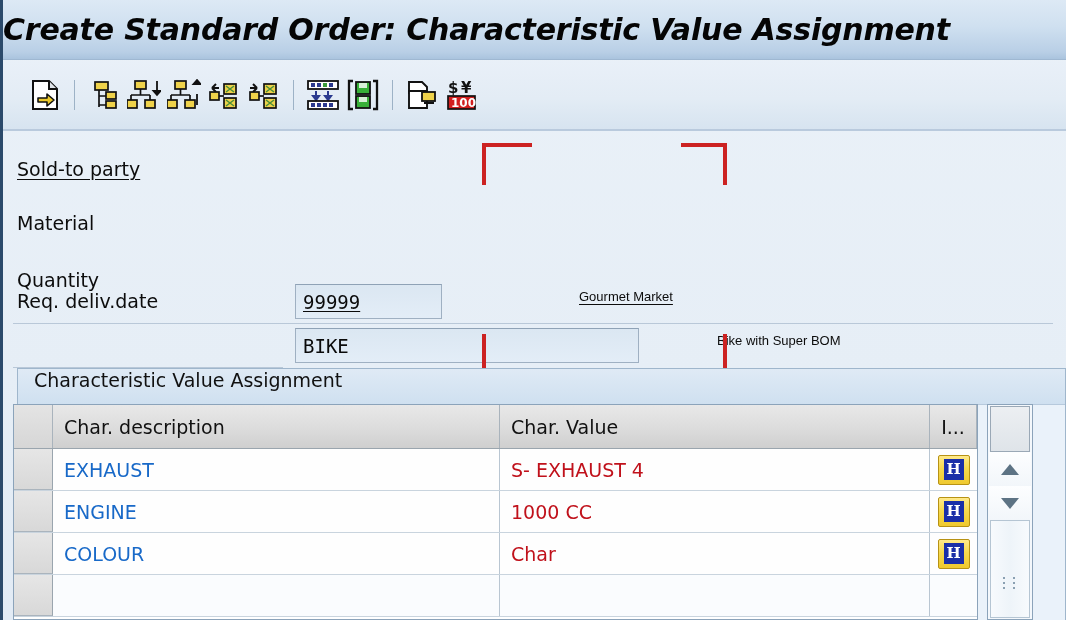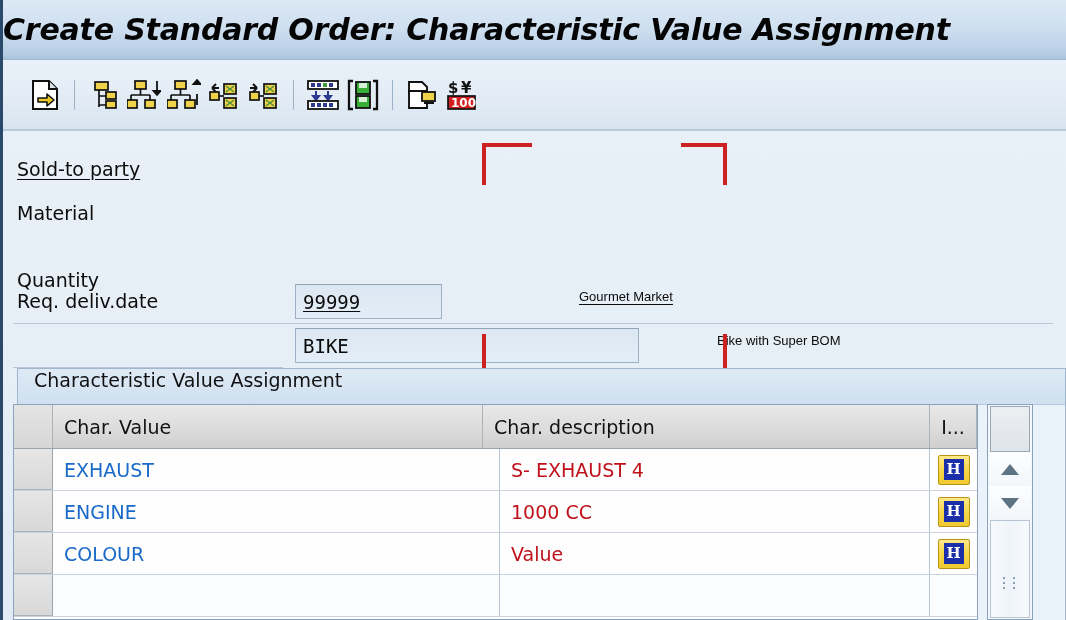--- a/index.html
+++ b/index.html
@@ -368,21 +368,21 @@
     <div class="frow" style="top:14px;align-items:center;">
       <div class="flabel u">Sold-to party</div>
     </div>
     <div class="ffield" style="left:292px; top:151px; width:147px;">
       <span class="val u">99999</span>
     </div>
     <div class="underline-row" style="top:190px; width:1040px;"></div>
 
     <div class="statictext u" style="left:576px; top:156px;">Gourmet Market</div>
 
-    <div class="frow" style="top:58px;justify-content:flex-end;">
+    <div class="frow" style="top:68px;justify-content:flex-end;">
       <div class="flabel">Material</div>
     </div>
     <div class="ffield" style="left:292px; top:195px; width:344px;">
       <span class="val">BIKE</span>
     </div>
     <div class="statictext" style="left:714px; top:200px;">Bike with Super  BOM</div>
     <div class="underline-row" style="top:234px; width:270px;"></div>
 
     <div class="frow" style="top:114px;align-items:flex-end;">
       <div class="flabel">Quantity</div>
@@ -443,22 +443,22 @@
       <span>Characteristic Value Assignment</span>
     </div>
   </div>
 
   <div class="gridwrap">
 
     <div class="grid">
 
       <div class="grow hdr">
         <div class="gcell c-sel"></div>
+        <div class="gcell c-desc">Char. description</div>
         <div class="gcell c-val">Char. Value</div>
-        <div class="gcell c-desc">Char. description</div>
         <div class="gcell c-i">I...</div>
       </div>
 
       <div class="grow body">
         <div class="gcell c-sel"></div>
         <div class="gcell c-desc">EXHAUST</div>
         <div class="gcell c-val">S- EXHAUST 4</div>
         <div class="gcell c-i">
           <div class="hbtn">
             <span>H</span>
@@ -473,21 +473,21 @@
         <div class="gcell c-i">
           <div class="hbtn">
             <span>H</span>
           </div>
         </div>
       </div>
 
       <div class="grow body">
         <div class="gcell c-sel"></div>
         <div class="gcell c-desc">COLOUR</div>
-        <div class="gcell c-val">Value</div>
+        <div class="gcell c-val">Char</div>
         <div class="gcell c-i">
           <div class="hbtn">
             <span>H</span>
           </div>
         </div>
       </div>
 
       <div class="grow body empty">
         <div class="gcell c-sel"></div>
         <div class="gcell c-desc"></div>

